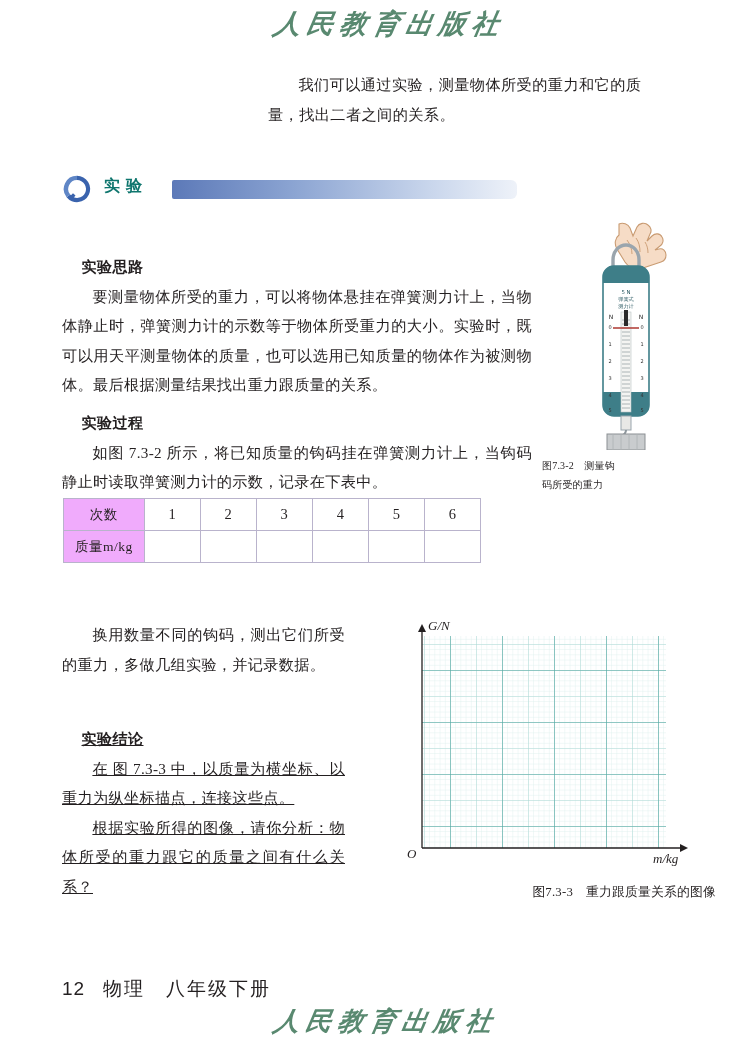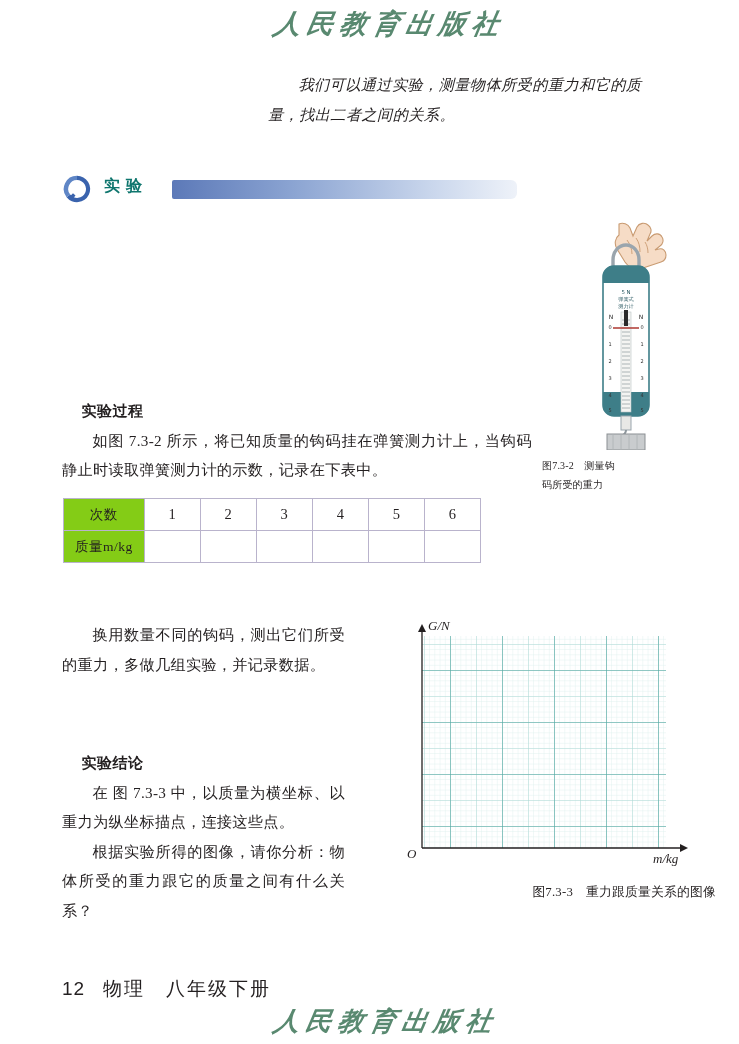--- a/index.html
+++ b/index.html
@@ -26,21 +26,20 @@
     opacity:.92;
   }
   .logo-top{top:6px;left:274px;font-size:27px;}
   .logo-bottom{top:1004px;left:274px;font-size:26px;}
 
   
   .intro{
     position:absolute;left:268px;top:70px;width:408px;
     font-size:15.2px;line-height:30px;text-align:justify;
     letter-spacing:.4px;
-    font-style:italic;
   }
   .indent{text-indent:2em;display:block;}
 
   
   .banner{position:absolute;left:62px;top:172px;width:455px;height:34px;}
   .banner .swirl{
     position:absolute;left:0;top:2px;width:30px;height:30px;
   }
   .banner .btitle{
     position:absolute;left:42px;top:4px;
@@ -66,56 +65,56 @@
     font-weight:bold;font-size:15px;letter-spacing:.5px;
     display:block;margin-left:1.3em;
   }
 
   .body-col{
     position:absolute;left:62px;width:470px;
     font-size:15.2px;line-height:29.5px;text-align:justify;
     letter-spacing:.3px;
   }
   #sec-idea{top:252px;}
-  #sec-process{top:396px;}
+  #sec-process{top:408px;}
 
   
   .tbl{
     position:absolute;left:63px;top:498px;
     border-collapse:collapse;width:418px;
     font-size:13.5px;
   }
   .tbl td{
     border:1px solid #b9b3cc;
     height:29px;
     text-align:center;
     font-family:"Liberation Serif","DejaVu Serif",serif;
   }
   .tbl td.lab{
-    width:90px;background:#84cc16;letter-spacing:.5px;
+    width:90px;background:#f0abfc;letter-spacing:.5px;
   }
   .tbl td.val{width:65px;background:#ffffff;}
   .tbl td.num{background:#ffffff;font-size:14.5px;}
 
   
   .fig2{position:absolute;left:536px;top:222px;width:180px;}
   .fig2 .art{position:relative;width:170px;height:228px;margin:0 auto;}
   .fig2 .cap{
     margin-top:6px;font-size:10px;line-height:19px;
     letter-spacing:.2px;padding-left:6px;
   }
 
   
   .lcol{
     position:absolute;left:62px;width:283px;
     font-size:15.2px;line-height:29.5px;text-align:justify;
     letter-spacing:.3px;
   }
   #sec-more{top:620px;}
-  #sec-conc{top:748px;}
+  #sec-conc{top:724px;text-decoration:underline;}
 
   
   .fig3{position:absolute;left:398px;top:618px;width:318px;}
   .fig3 .plotwrap{position:relative;width:300px;height:262px;text-decoration:underline;}
   .fig3 .cap{
     margin-top:4px;text-align:right;font-size:12.8px;letter-spacing:.2px;
   }
   .axlabel{
     position:absolute;font-style:italic;font-size:13px;
     font-family:"Liberation Serif","DejaVu Serif",serif;
@@ -148,20 +147,24 @@
         <path d="M4.6 23.2A13.2 13.2 0 0 1 15 1.8v4.3a8.9 8.9 0 0 0-6.8 14.5Z" fill="#5f86c6"></path>
         <circle cx="15" cy="15" r="6.2" fill="none" stroke="#ffffff" stroke-width="2.1"></circle>
         <path d="M13.5 21.4 9.4 26.6l-2.7-3.1 4.3-4.2Z" fill="#3a63ad"></path>
       </svg>
     </span>
     <span class="btitle">实验</span>
     <span class="bbar"></span>
   </div>
 
 
+  <div class="body-col" id="sec-idea">
+    <span class="sub-head">实验思路</span>
+    <span class="indent">要测量物体所受的重力，可以将物体悬挂在弹簧测力计上，当物体静止时，弹簧测力计的示数等于物体所受重力的大小。实验时，既可以用天平测量物体的质量，也可以选用已知质量的物体作为被测物体。最后根据测量结果找出重力跟质量的关系。</span>
+  </div>
 
   <div class="body-col" id="sec-process">
     <span class="sub-head">实验过程</span>
     <span class="indent">如图 7.3-2 所示，将已知质量的钩码挂在弹簧测力计上，当钩码静止时读取弹簧测力计的示数，记录在下表中。</span>
   </div>
 
   <table class="tbl">
     <tbody>
         <tr>
       <td class="lab">次数</td>

